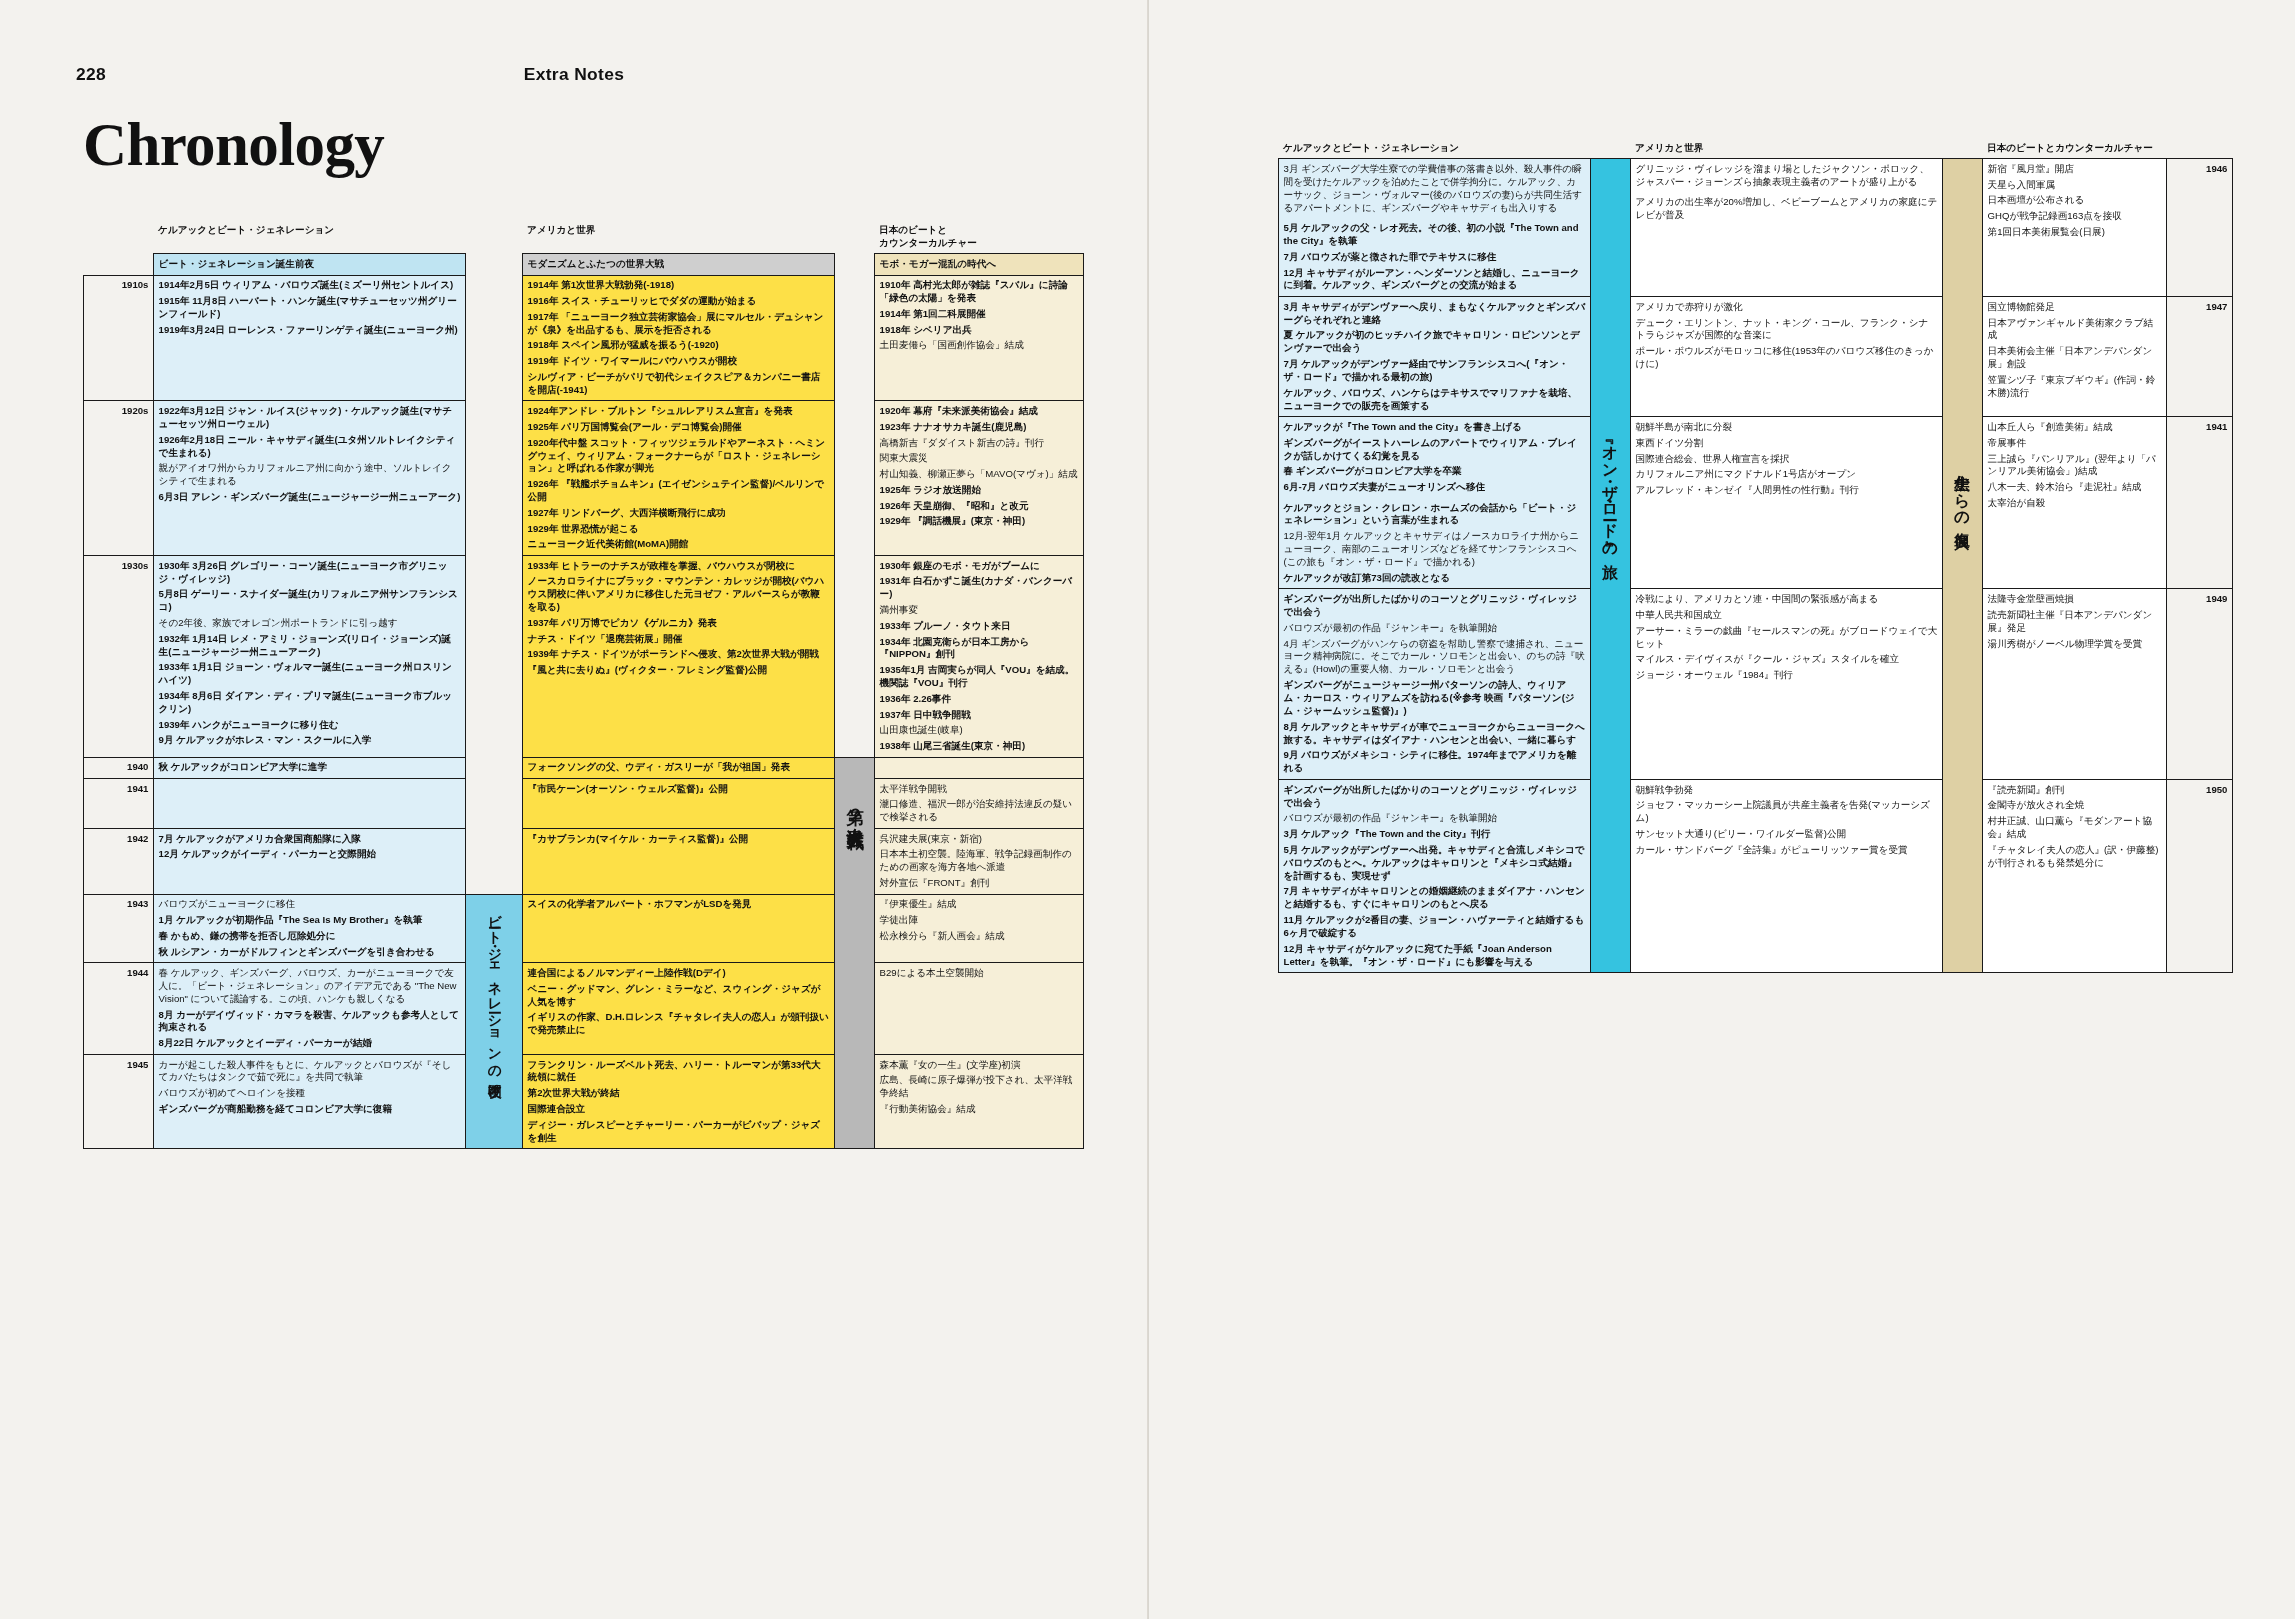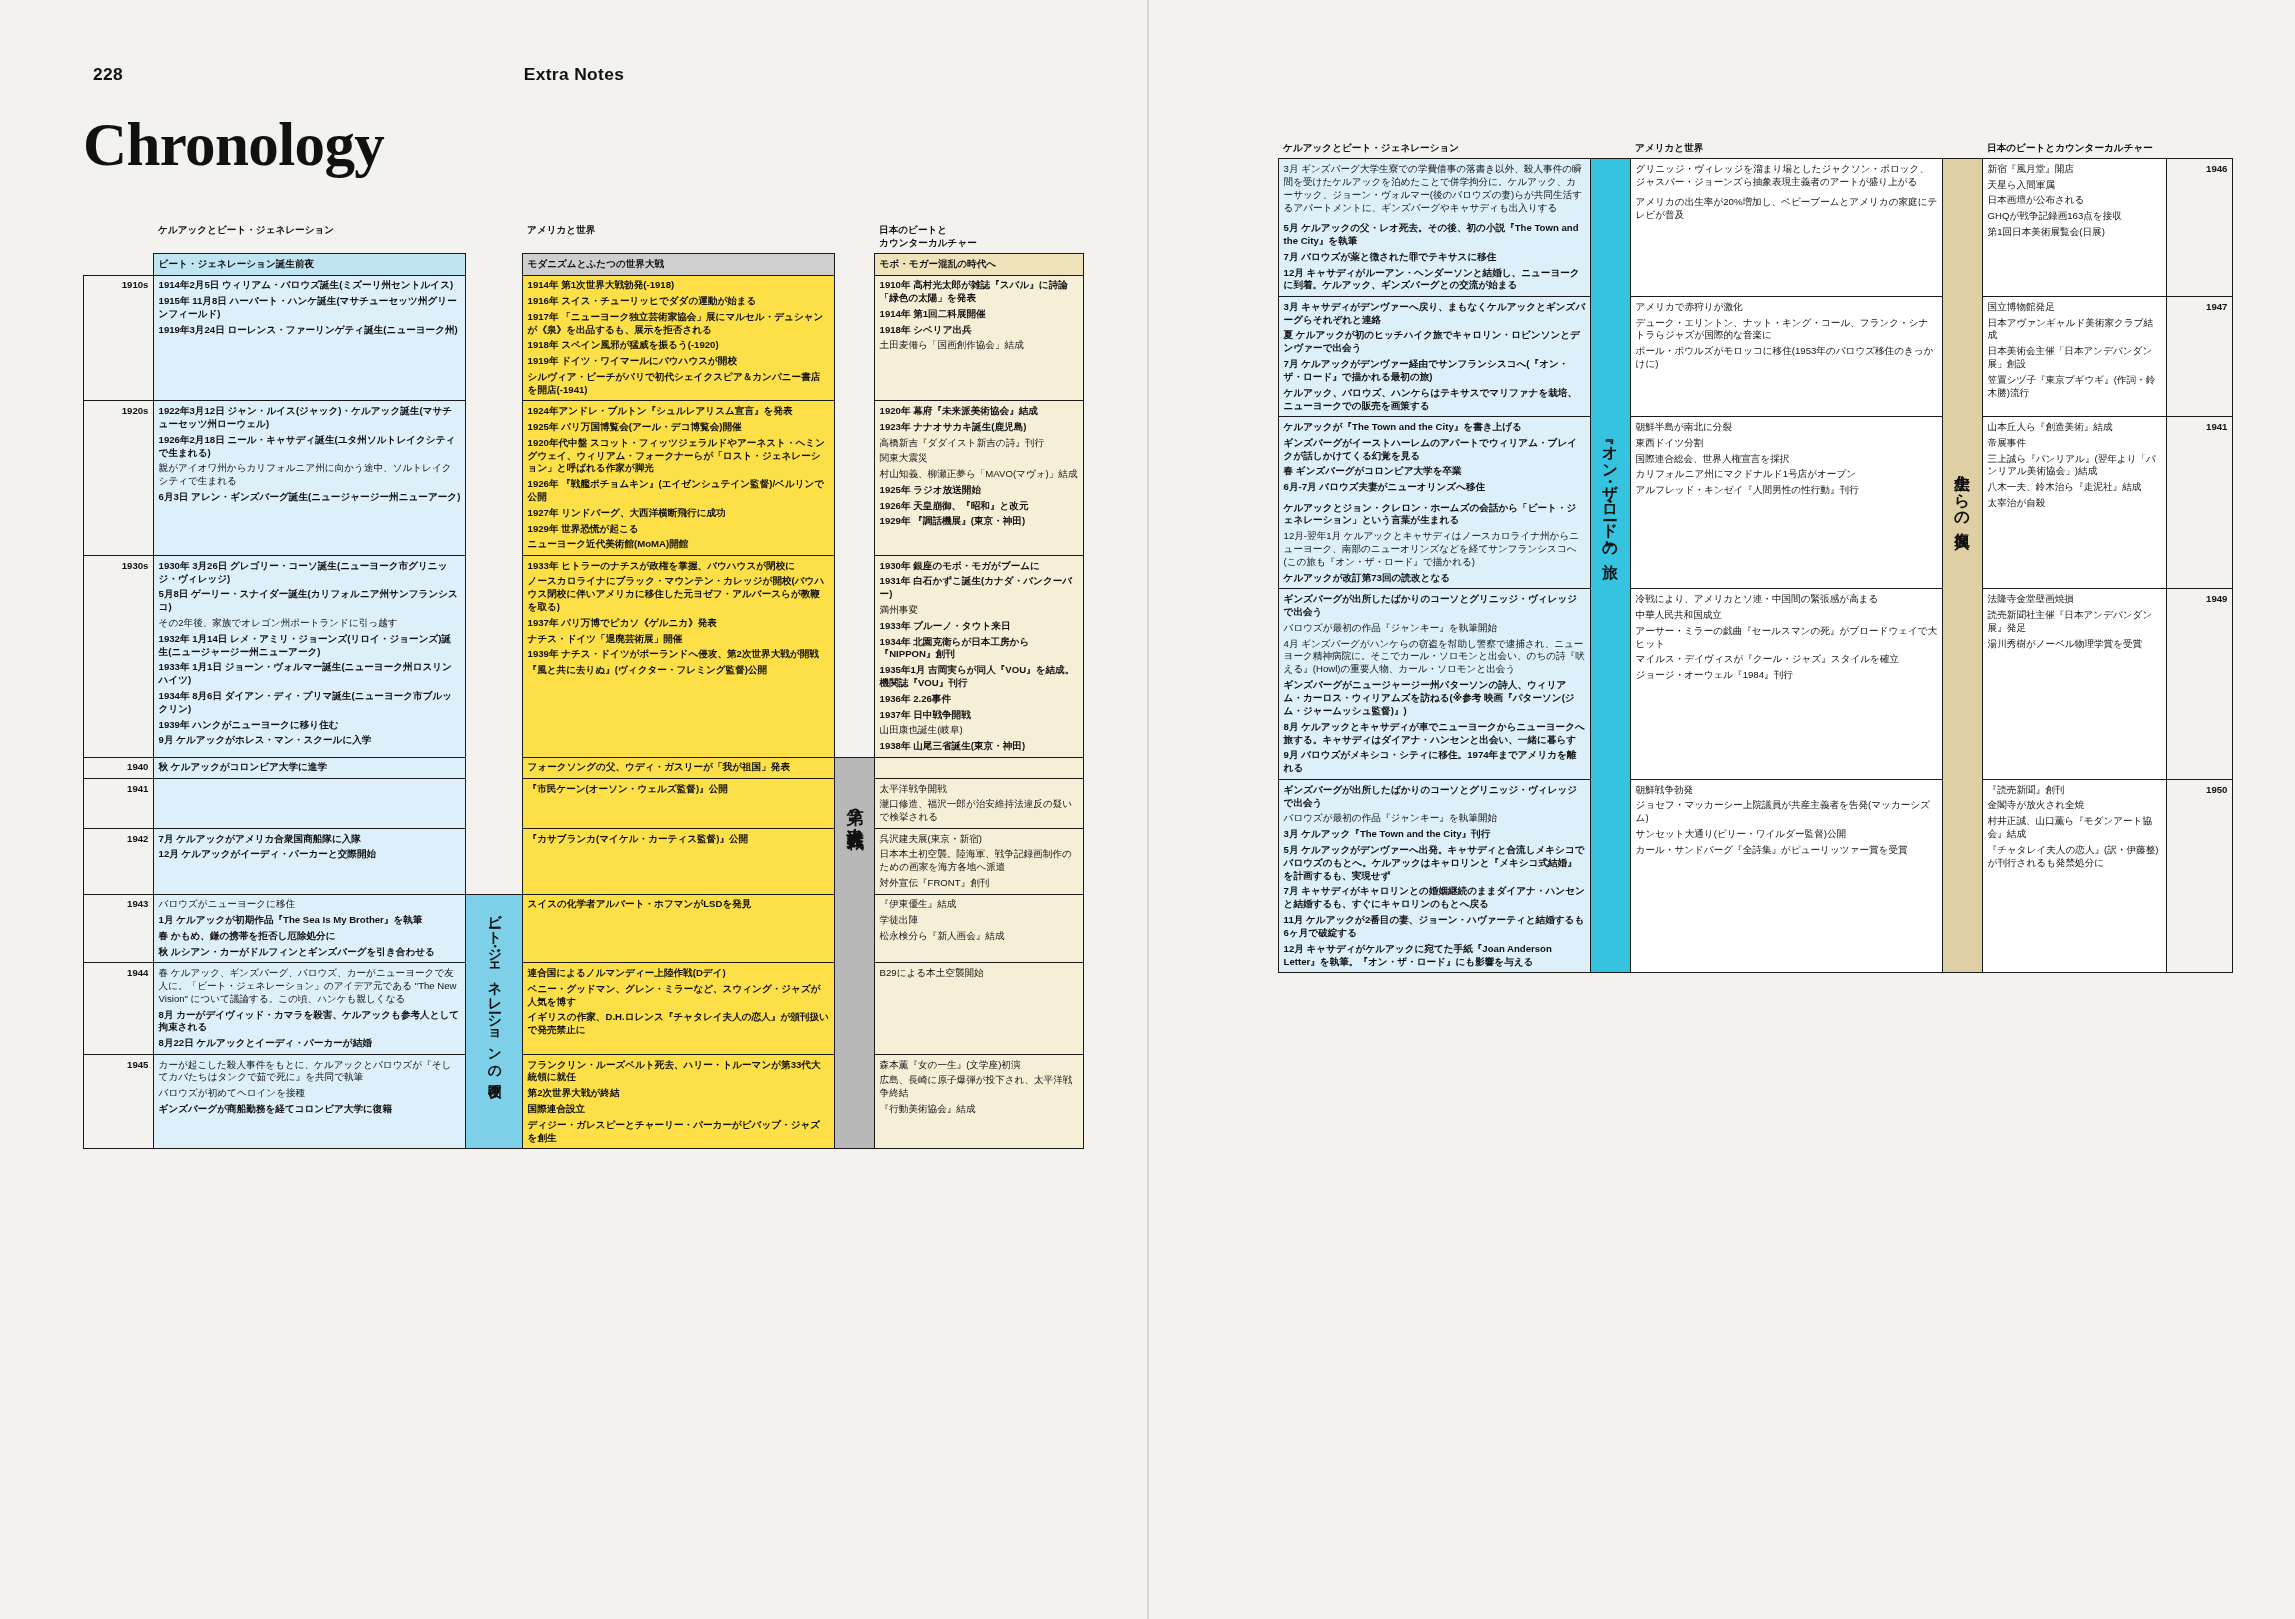--- a/index.html
+++ b/index.html
@@ -6,21 +6,21 @@
   body{font-family:"Liberation Sans","DejaVu Sans",sans-serif;color:#111;}
   #page{position:relative;width:2296px;height:1620px;background:#f2f1ed;overflow:hidden;}
   .spread{position:absolute;inset:0;display:flex;}
   .page{position:relative;height:100%;box-sizing:border-box;}
   .page.left{width:1148px;background:#f3f2ee;}
   .page.right{width:1148px;background:#f3f2ee;border-left:0.9px solid #d8d6cf;}
   .gutter{position:absolute;left:1147px;top:0;width:1.8px;height:100%;background:#ddd9d2;}
 
   
   .hdr{position:absolute;top:64px;font-size:17.4px;font-weight:bold;letter-spacing:.02em;}
-  .hdr.folio-l{left:93px;}
+  .hdr.folio-l{left:76px;}
   .hdr.title-l{left:574px;transform:translateX(-50%);}
 
   .bigtitle{position:absolute;left:83px;top:110px;font-size:61px;font-weight:bold;letter-spacing:-0.01em;font-family:"Liberation Serif","DejaVu Serif",serif;text-align:center;}
 
   
   table{border-collapse:collapse;}
   .tbl{position:absolute;table-layout:fixed;}
   .tbl td,.tbl th{vertical-align:top;border:0.9px solid #1a1a1a;padding:3.7px 4.6px;font-size:9.6px;line-height:1.35;}
   .rule-top{border-top:2.8px solid #111 !important;}
 

